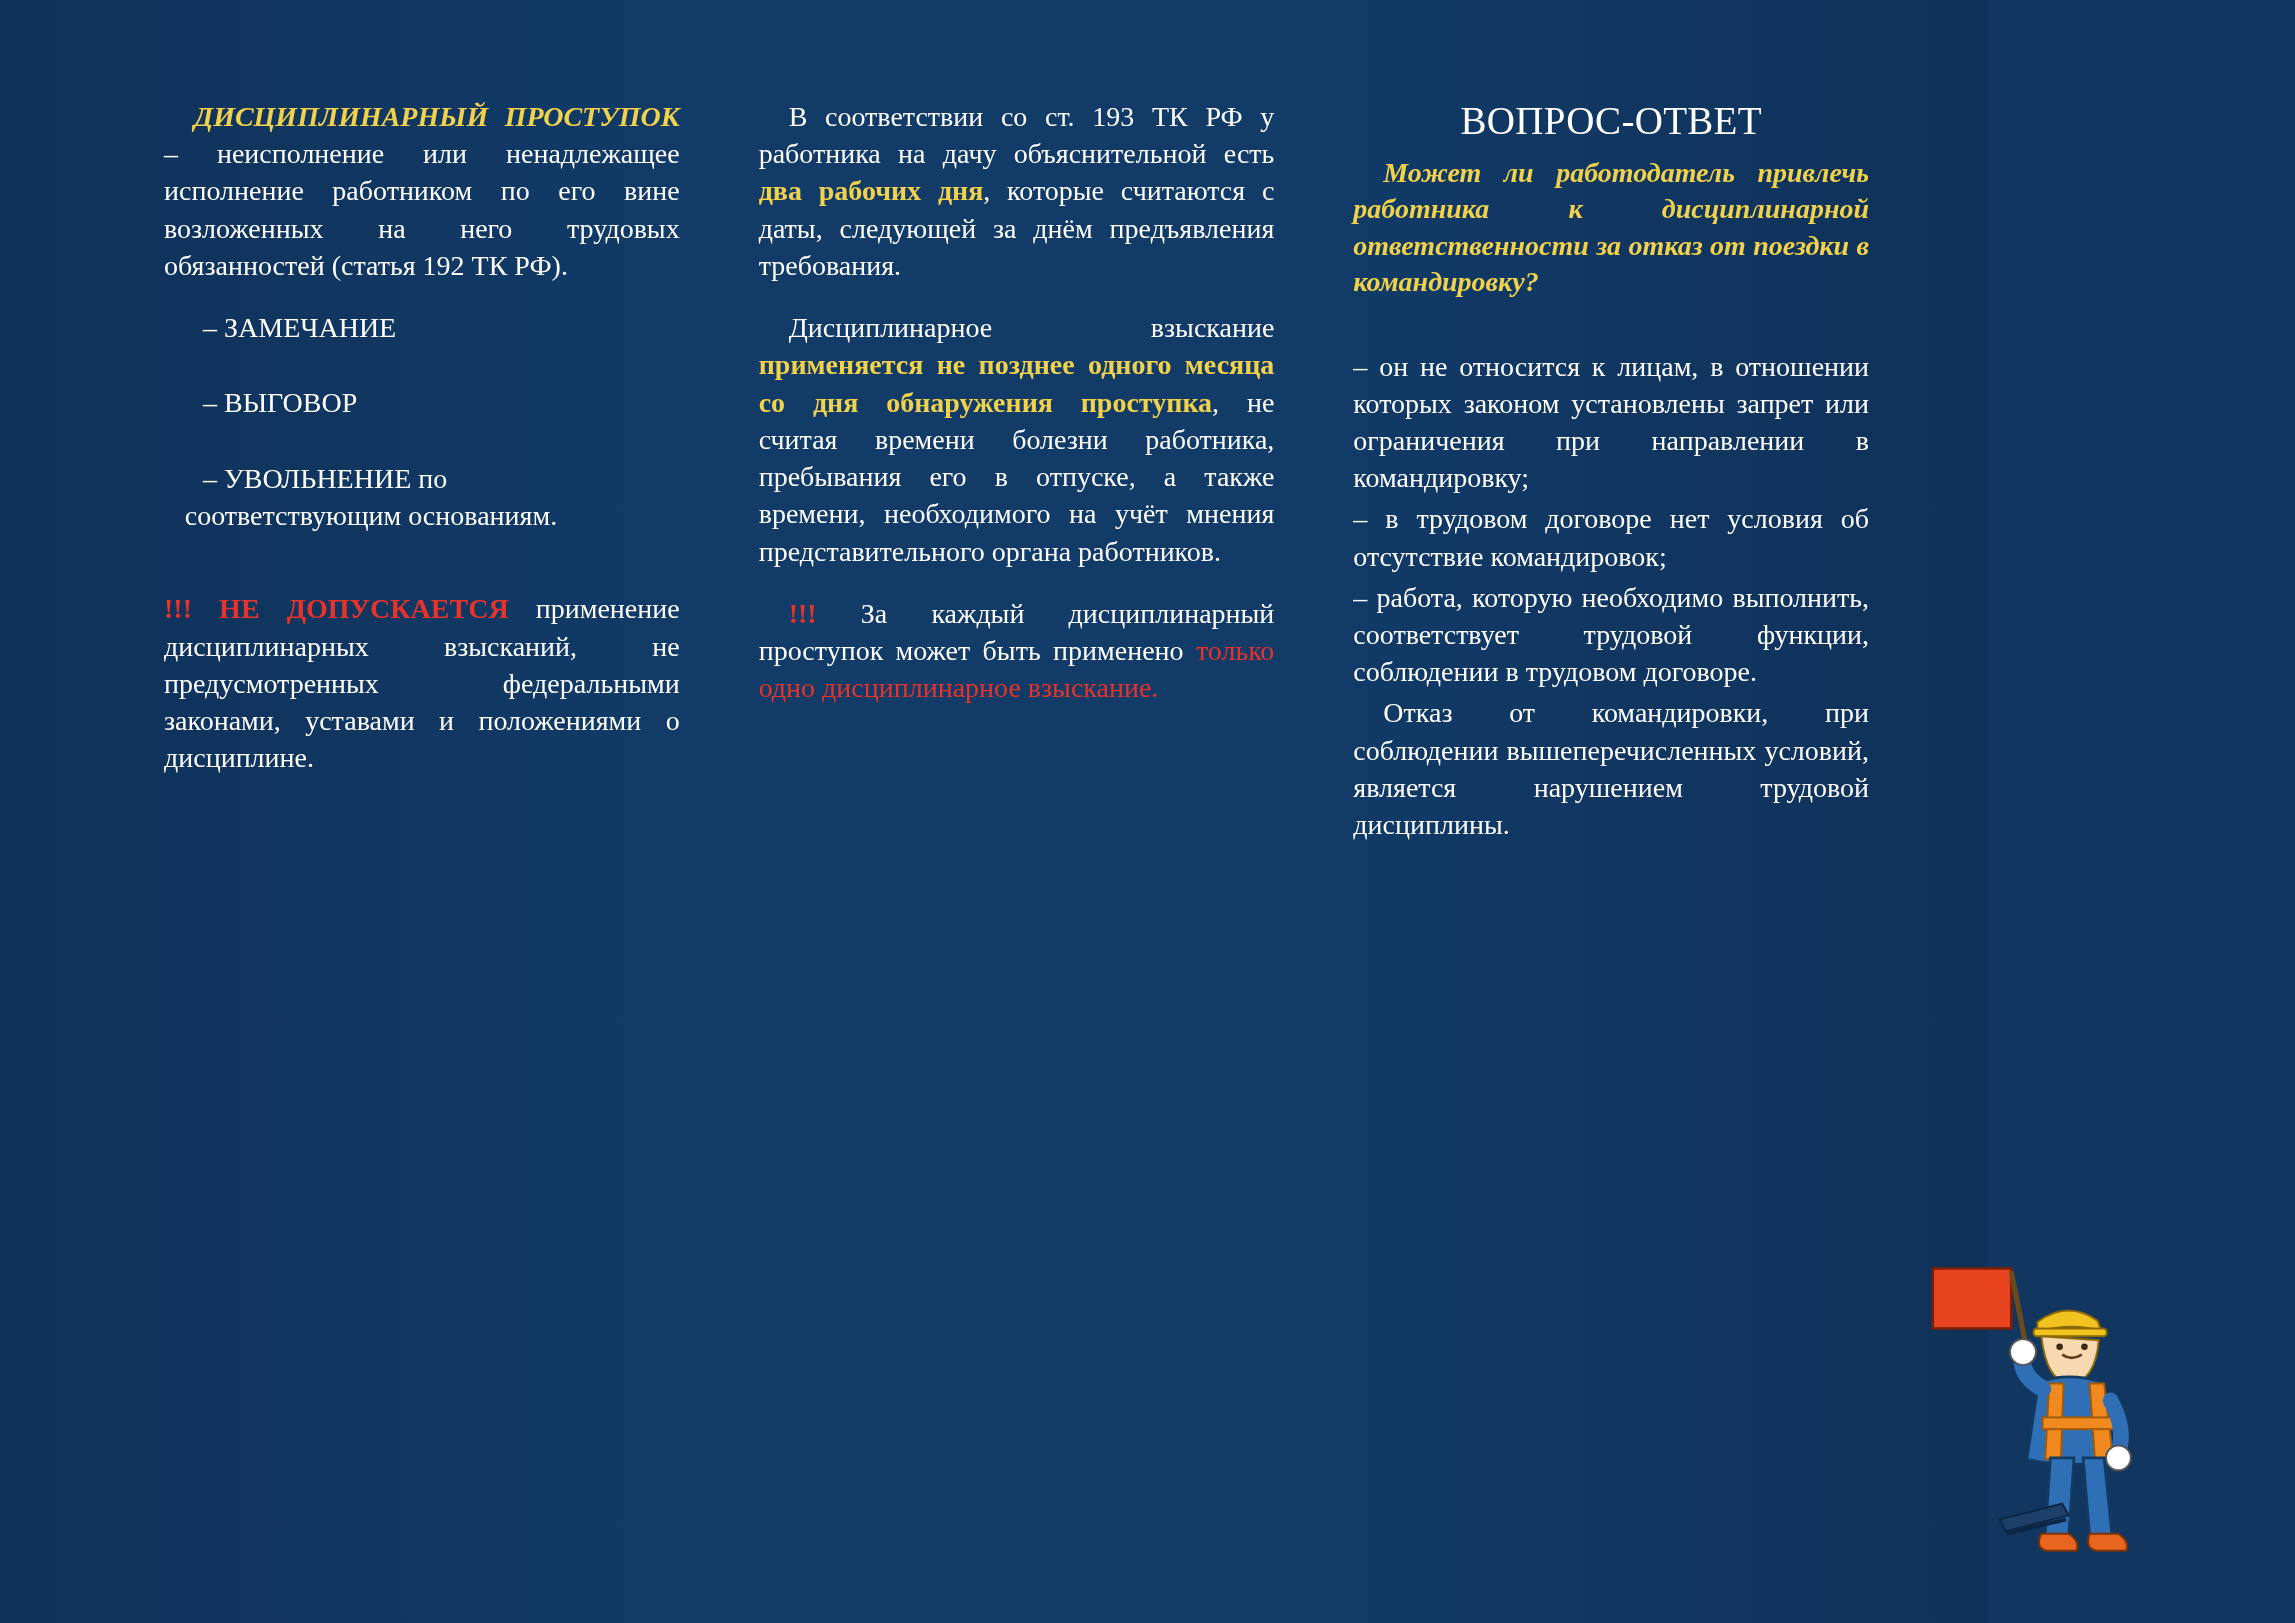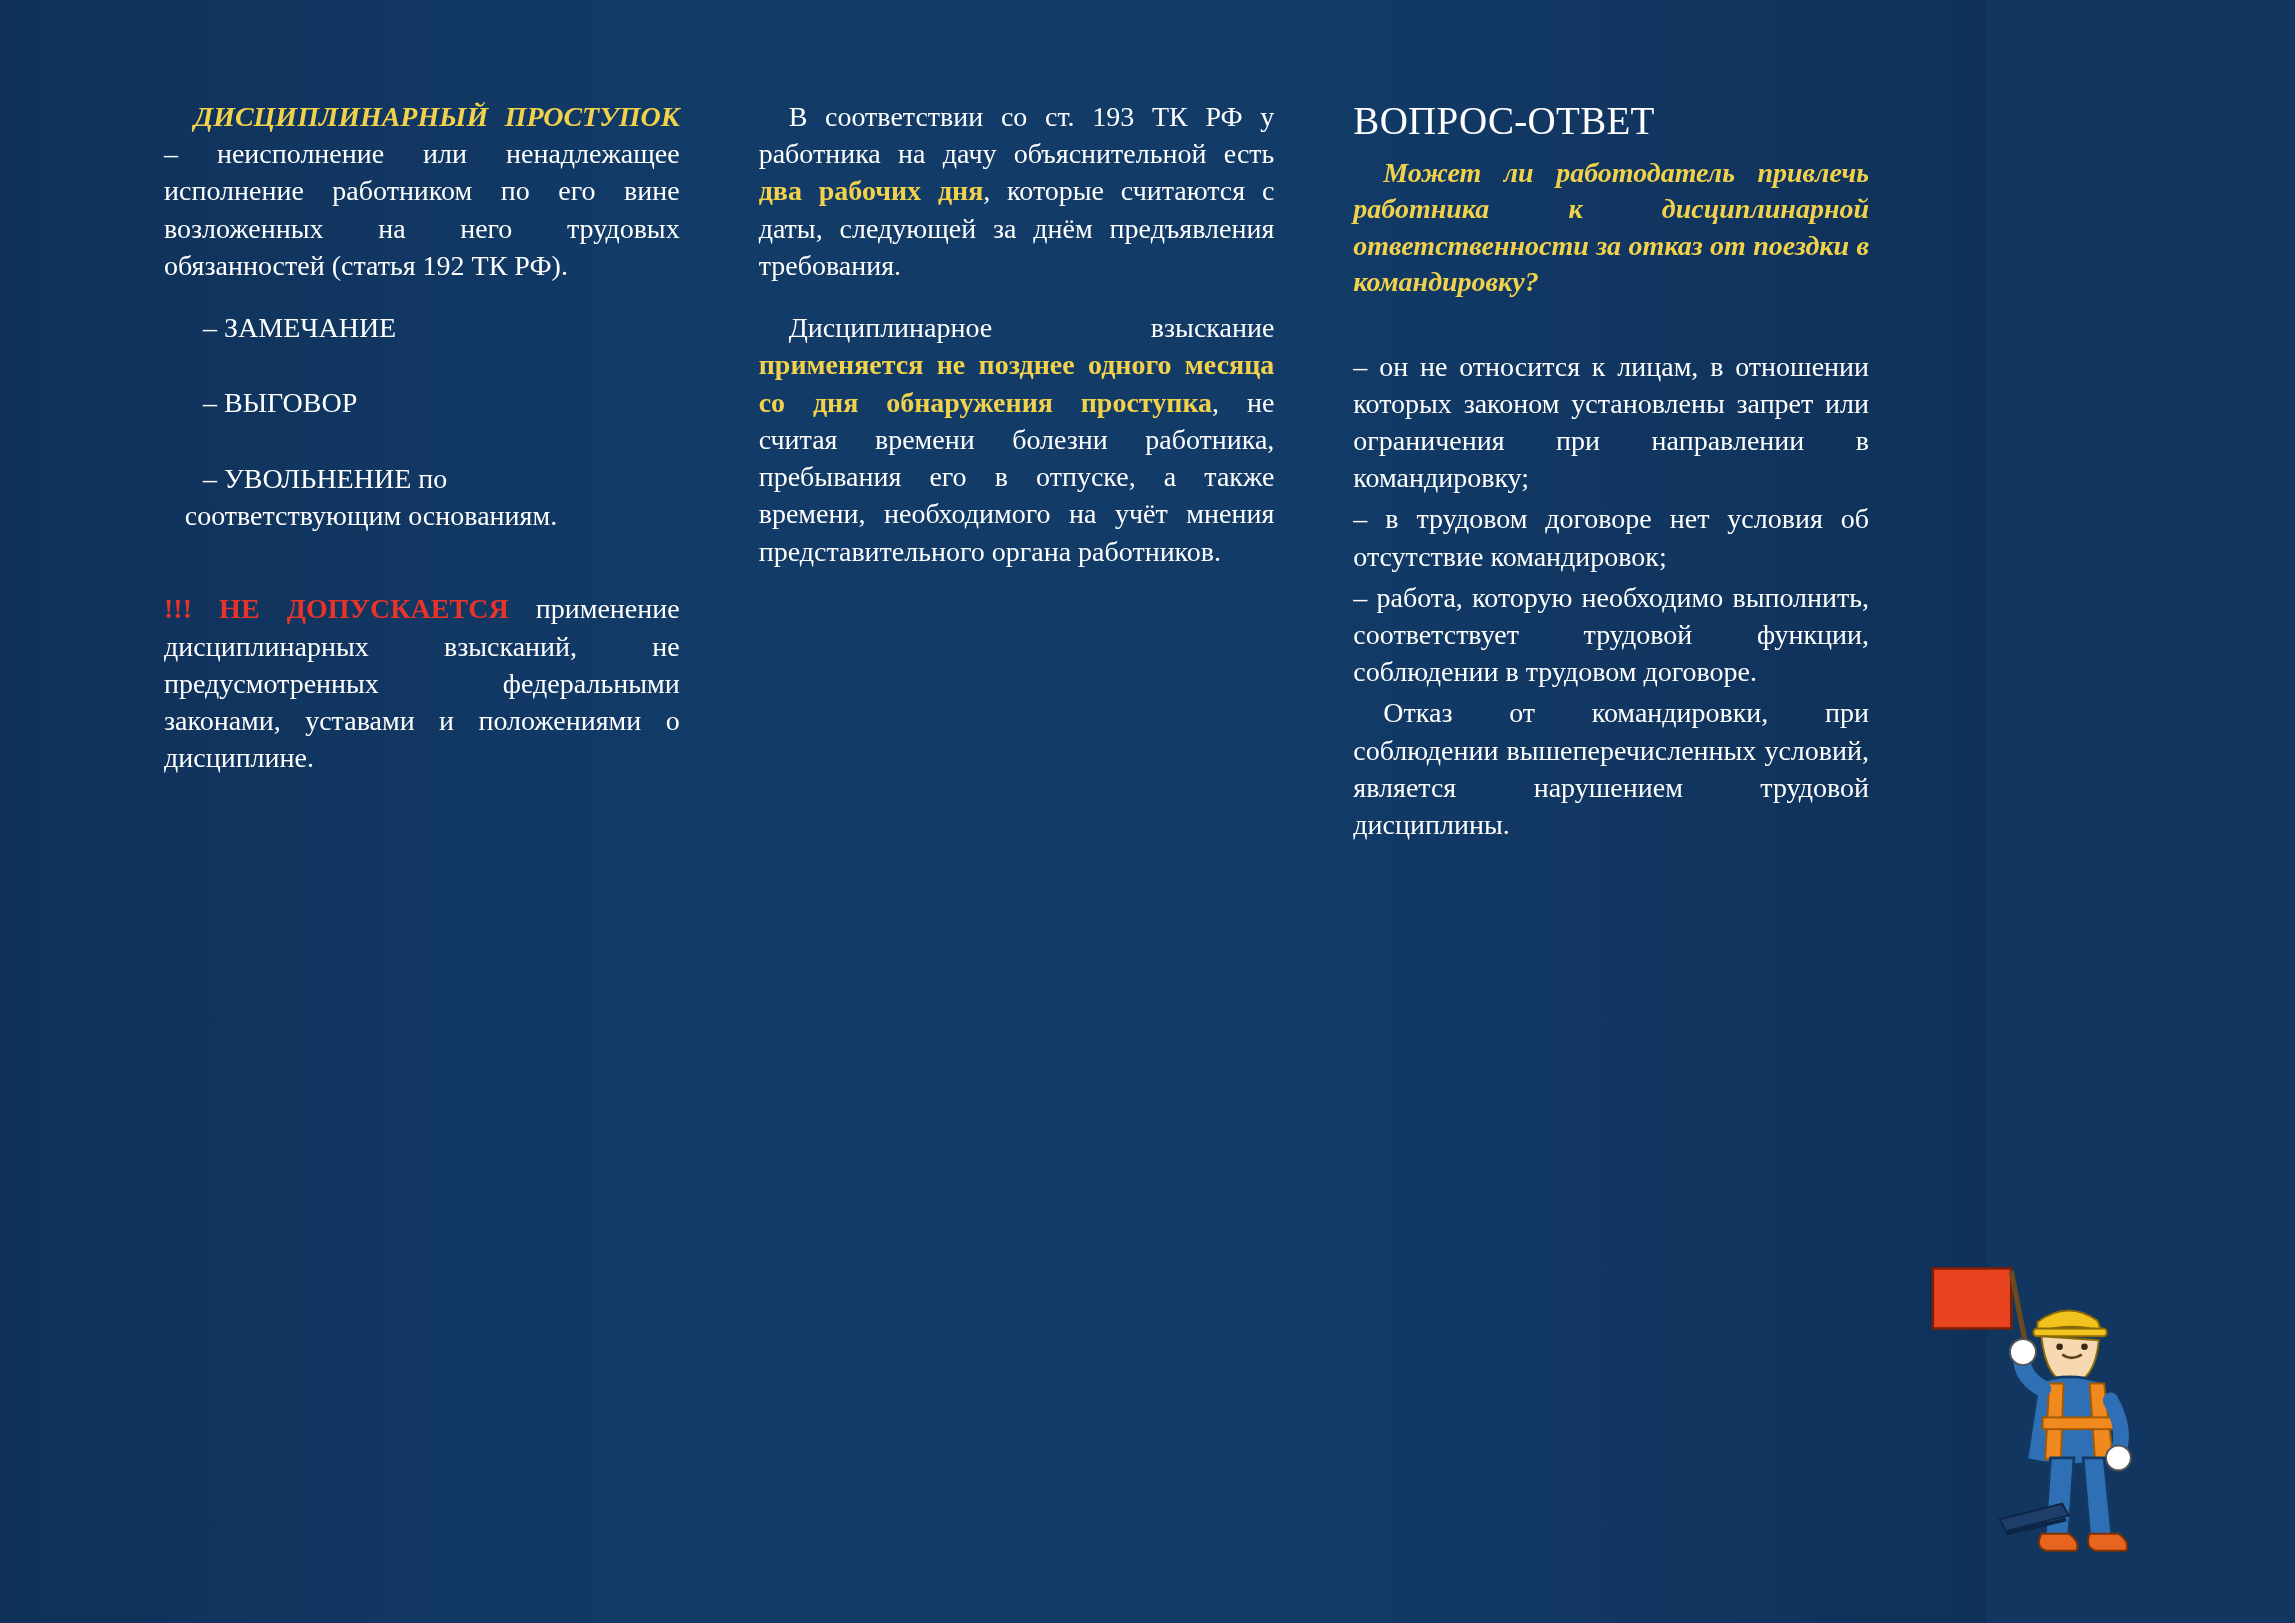--- a/index.html
+++ b/index.html
@@ -73,20 +73,21 @@
     text-align: left;
   }
   ul.sanctions li span.cont {
     display: block;
     margin-left: -18.3px;
   }
 
   h2.qa-title {
     font-size: 39px;
     font-weight: normal;
+    text-align: center;
     margin: 0 0 11.8px 0;
     letter-spacing: 0.3px;
   }
   p.question {
     font-style: italic;
     font-weight: bold;
     color: #f2d24b;
     font-size: 28px;
     line-height: 1.30;
     text-align: justify;
@@ -126,20 +127,21 @@
     <div class="spacer-md"></div>
 
     <p><span class="bang">!!! НЕ ДОПУСКАЕТСЯ</span><span> применение дисциплинарных взысканий, не предусмотренных федеральными законами, уставами и положениями о дисциплине.</span></p>
   </div>
 
   <div class="col c2">
     <p class="indent"><span>В соответствии со ст. 193 ТК РФ у работника на дачу объяснительной есть </span><span class="hl-yellow">два рабочих дня</span><span>, которые считаются с даты, следующей за днём предъявления требования.</span></p>
 
     <p class="indent"><span>Дисциплинарное взыскание </span><span class="hl-yellow">применяется не позднее одного месяца со дня обнаружения проступка</span><span>, не считая времени болезни работника, пребывания его в отпуске, а также времени, необходимого на учёт мнения представительного органа работников.</span></p>
 
+    <p class="indent"><span class="bang">!!!</span><span> За каждый дисциплинарный проступок может быть применено </span><span class="hl-red">только одно дисциплинарное взыскание.</span></p>
 
     <div class="worker">
       <svg viewBox="0 0 430 480" width="281" height="314" xmlns="http://www.w3.org/2000/svg">
 
         <rect x="38" y="8" width="120" height="92" fill="#e8441f" stroke="#7a1f08" stroke-width="4"></rect>
         <line x1="158" y1="12" x2="185" y2="150" stroke="#6b4a20" stroke-width="8"></line>
 
         <path d="M198 90 q46 -34 92 -2 l6 16 q-50 -14 -98 2 z" fill="#f2c31e" stroke="#8a6a08" stroke-width="3"></path>
         <rect x="192" y="100" width="112" height="12" rx="5" fill="#f2c31e" stroke="#8a6a08" stroke-width="3"></rect>
         <path d="M204 112 q8 70 44 72 q38 -2 44 -66 z" fill="#f6d9b0" stroke="#8a6a08" stroke-width="3"></path>

